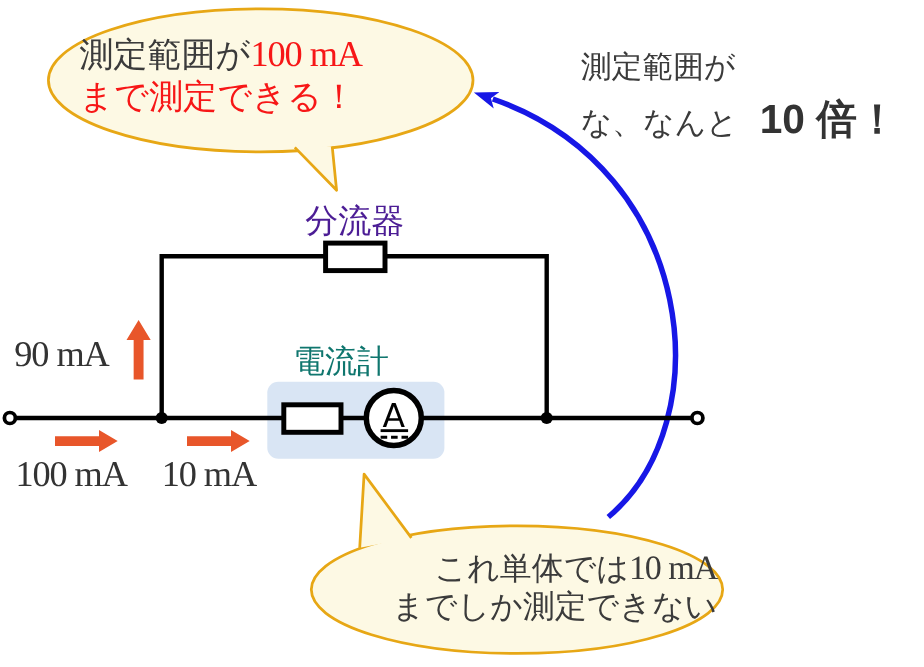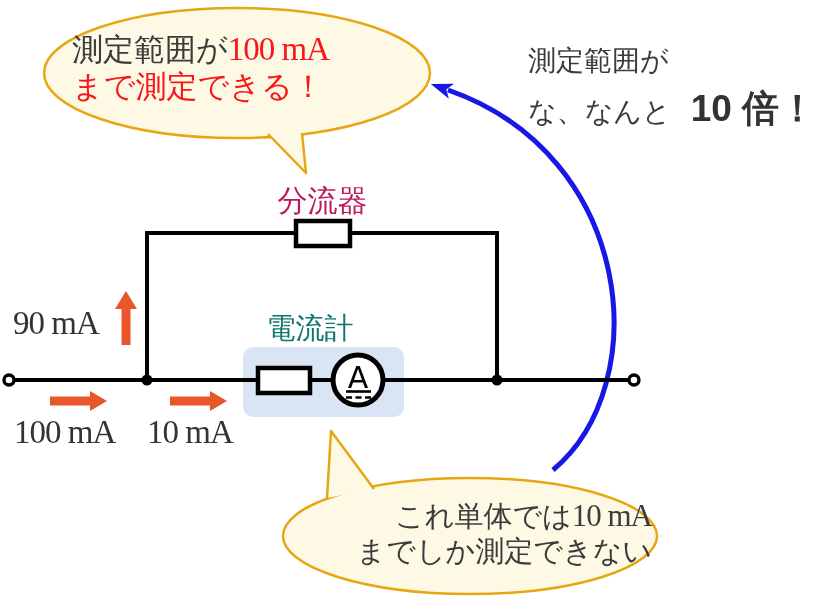--- a/index.html
+++ b/index.html
@@ -16,21 +16,21 @@
   .top-bubble-text{left:72px;top:31px;font-size:31px;line-height:37px;color:#3b3b3b;}
   .top-bubble-text .val{font-size:33px;}
   .red{color:#f71717;}
 
   
   .note-line1{left:528px;top:42px;font-size:28px;color:#3b3b3b;}
   .note-line2{left:528px;top:84px;font-size:28px;color:#3b3b3b;}
   .note-line2 .big{font-size:37px;font-weight:700;color:#333333;margin-left:20px;}
 
   
-  .shunt-label{left:265px;top:181px;width:115px;text-align:center;font-size:30px;color:#be185d;}
+  .shunt-label{left:265px;top:181px;width:115px;text-align:center;font-size:30px;color:#4c1d95;}
   .ammeter-label{left:262px;top:309px;width:96px;text-align:center;font-size:29px;color:#0f766e;}
 
   .cur-label{font-size:33px;color:#333333;}
   .label-90{left:13px;top:305px;}
   .label-100{left:14px;top:414px;}
   .label-10{left:147px;top:414px;}
 
   
   .bottom-bubble-text{left:288px;top:498px;width:364px;text-align:right;
     font-size:29px;line-height:35px;color:#3b3b3b;}

